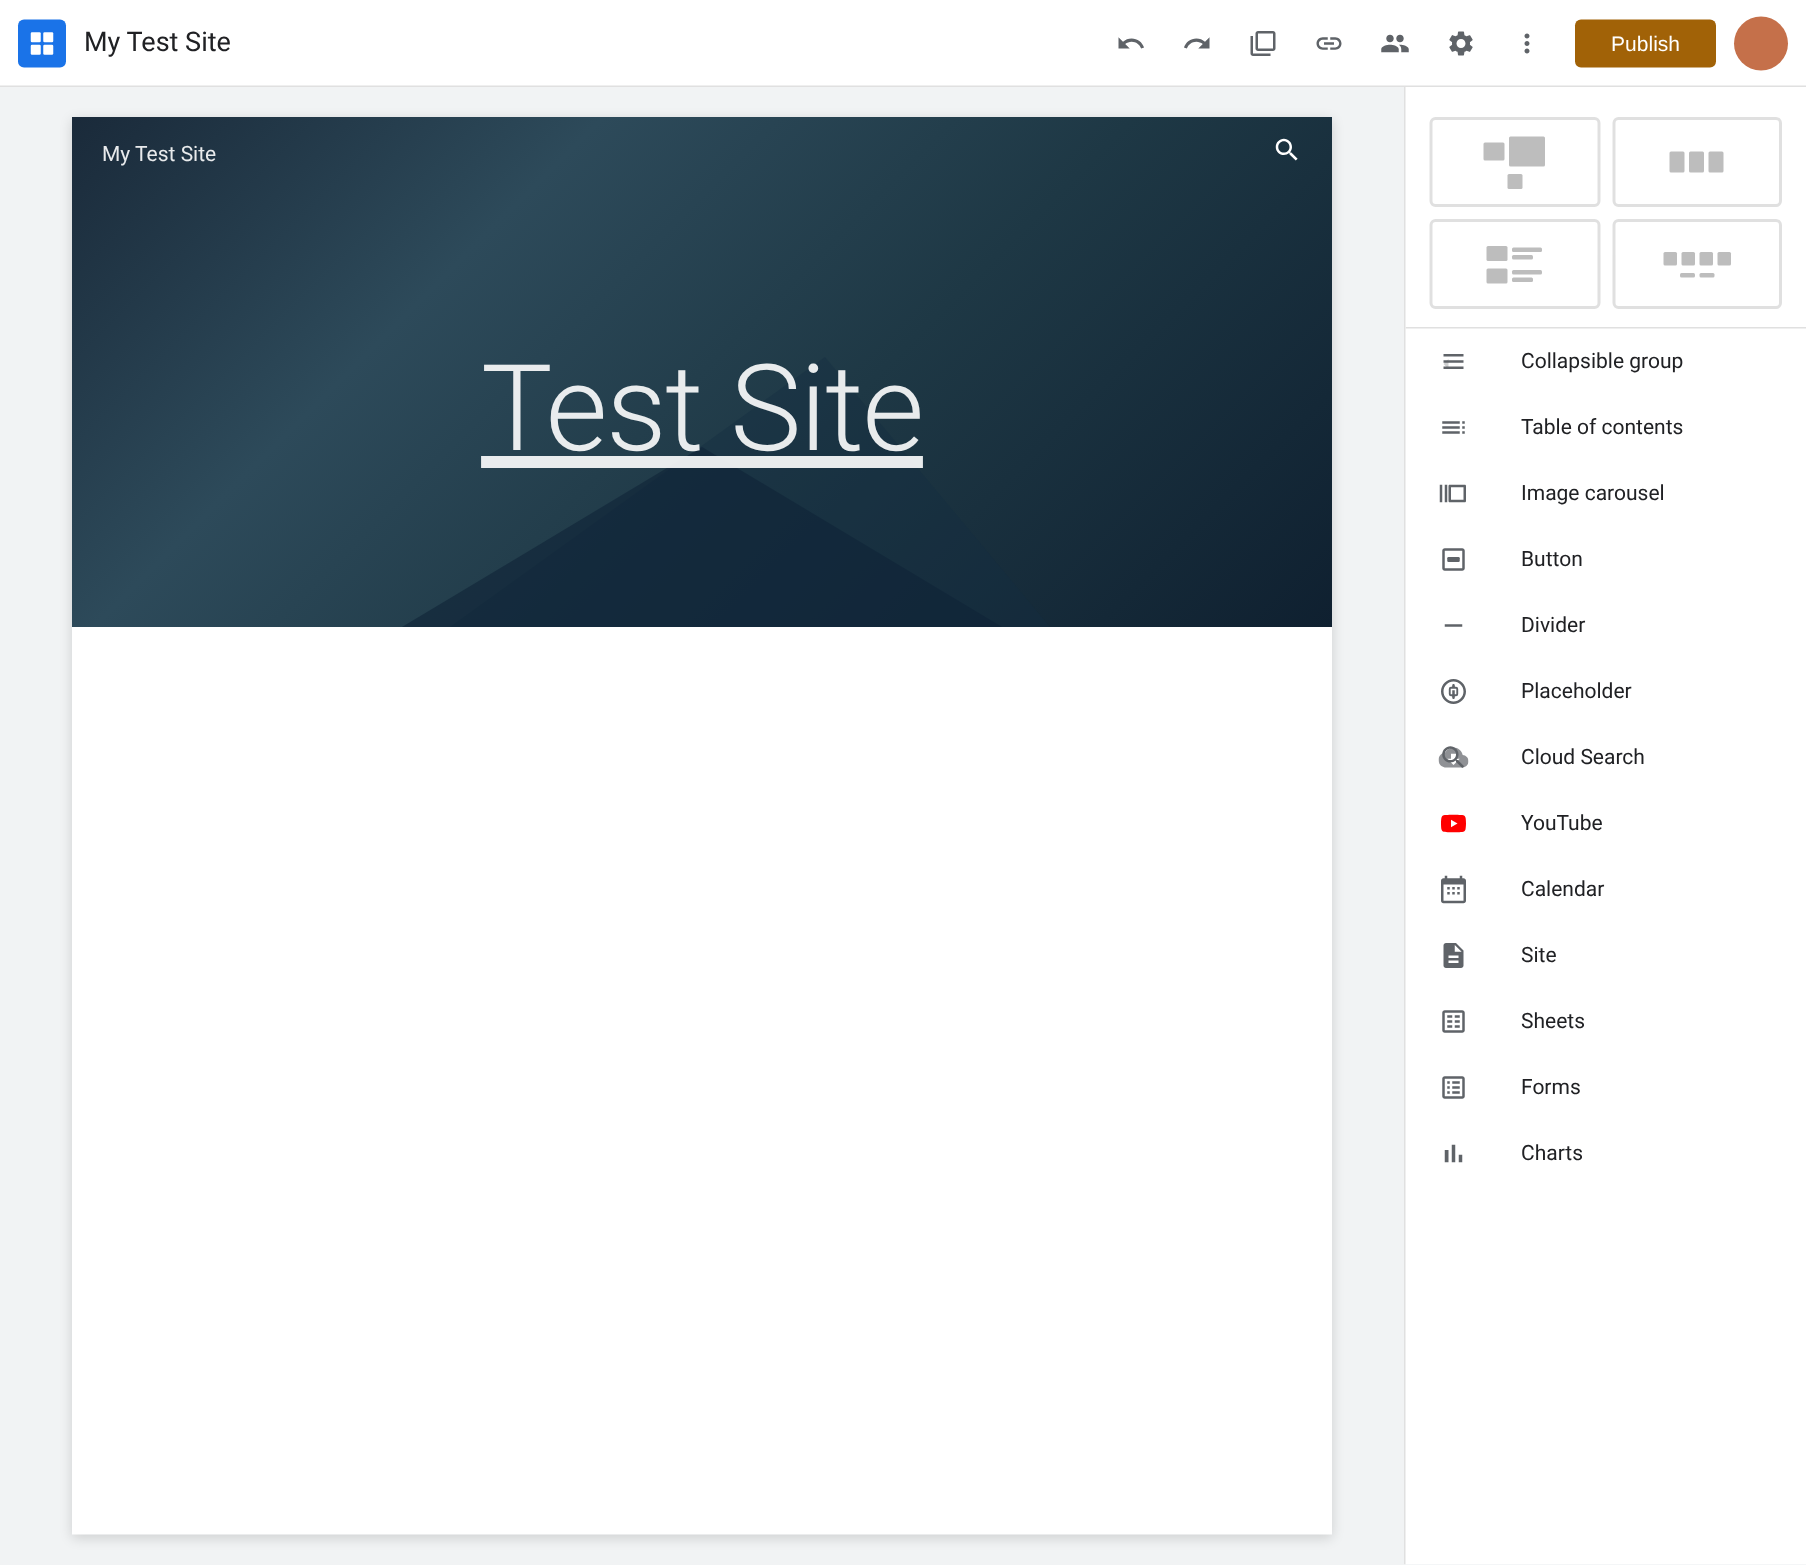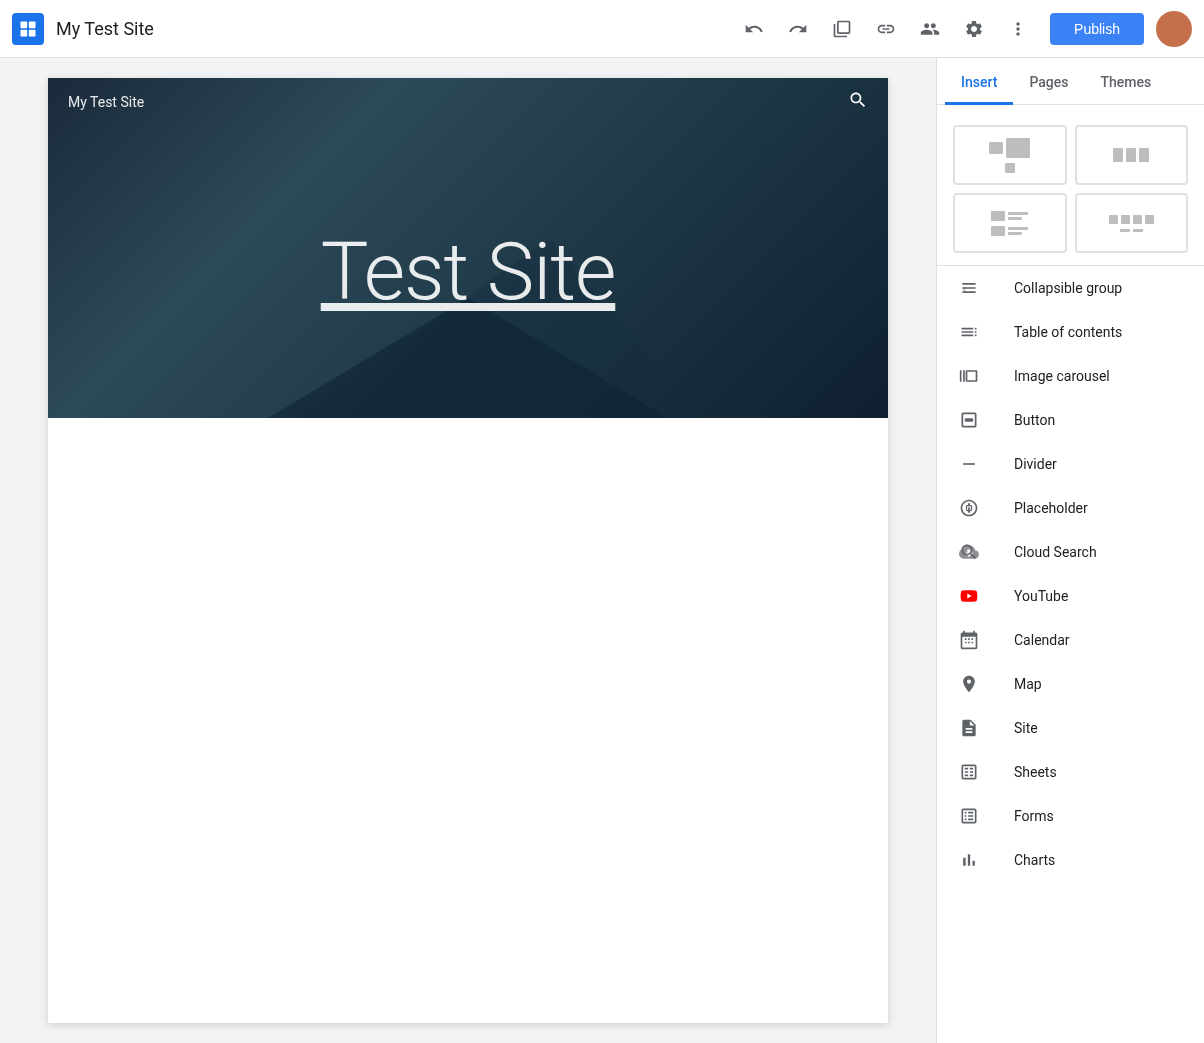--- a/index.html
+++ b/index.html
@@ -41,21 +41,21 @@
       width: 40px; height: 40px;
       border-radius: 50%;
       border: none;
       background: transparent;
       cursor: pointer;
       display: flex; align-items: center; justify-content: center;
       color: #5f6368;
     }
     .icon-btn svg { width: 20px; height: 20px; }
     .publish-btn {
-      background: #3b82f6;
+      background: #a16207;
       color: #fff;
       border: none;
       border-radius: 4px;
       padding: 8px 24px;
       font-size: 14px;
       font-weight: 500;
       cursor: pointer;
       margin: 0 8px;
     }
     .avatar {
@@ -307,25 +307,20 @@
         </div>
         <div class="site-hero">
           <h1 class="site-hero-title">Test Site</h1>
         </div>
       </div>
       <div class="site-content"></div>
     </div>
   </div>
 
   <div class="right-panel">
-    <div class="panel-tabs">
-      <div class="panel-tab active">Insert</div>
-      <div class="panel-tab">Pages</div>
-      <div class="panel-tab">Themes</div>
-    </div>
     <div class="panel-content">
 
       <div class="layout-grid">
 
         <div class="layout-thumb">
           <div class="lt-row">
             <div class="lt-img" style="width:14px;height:12px;"></div>
             <div class="lt-img big"></div>
           </div>
           <div class="lt-row" style="margin-top:2px;">
@@ -453,28 +448,20 @@
       <div class="insert-item">
         <div class="insert-icon">
           <svg viewBox="0 0 24 24" fill="currentColor">
               <path d="M20 3h-1V1h-2v2H7V1H5v2H4c-1.1 0-2 .9-2 2v16c0 1.1.9 2 2 2h16c1.1 0 2-.9 2-2V5c0-1.1-.9-2-2-2zm0 18H4V8h16v13z"></path>
               <path d="M9 10H7v2h2v-2zm4 0h-2v2h2v-2zm4 0h-2v2h2v-2zM9 14H7v2h2v-2zm4 0h-2v2h2v-2zm4 0h-2v2h2v-2z"></path>
             </svg>
         </div>
         <span class="insert-label">Calendar</span>
       </div>
 
-      <div class="insert-item">
-        <div class="insert-icon">
-          <svg viewBox="0 0 24 24" fill="currentColor">
-              <path d="M12 2C8.13 2 5 5.13 5 9c0 5.25 7 13 7 13s7-7.75 7-13c0-3.87-3.13-7-7-7zm0 9.5c-1.38 0-2.5-1.12-2.5-2.5s1.12-2.5 2.5-2.5 2.5 1.12 2.5 2.5-1.12 2.5-2.5 2.5z"></path>
-            </svg>
-        </div>
-        <span class="insert-label">Map</span>
-      </div>
 
       <div class="insert-item">
         <div class="insert-icon">
           <svg viewBox="0 0 24 24" fill="currentColor">
               <path d="M14 2H6c-1.1 0-2 .9-2 2v16c0 1.1.9 2 2 2h12c1.1 0 2-.9 2-2V8l-6-6zM16 18H8v-2h8v2zm0-4H8v-2h8v2zm-3-5V3.5L18.5 9H13z"></path>
             </svg>
         </div>
         <span class="insert-label">Site</span>
       </div>
 

